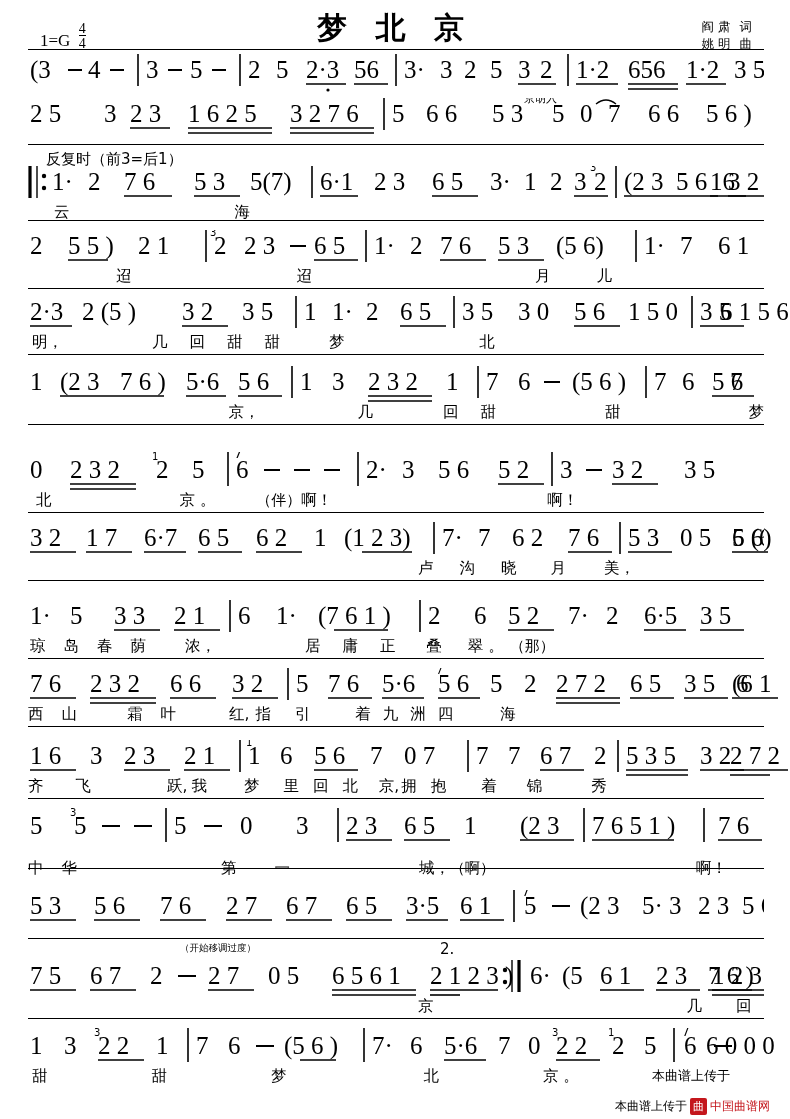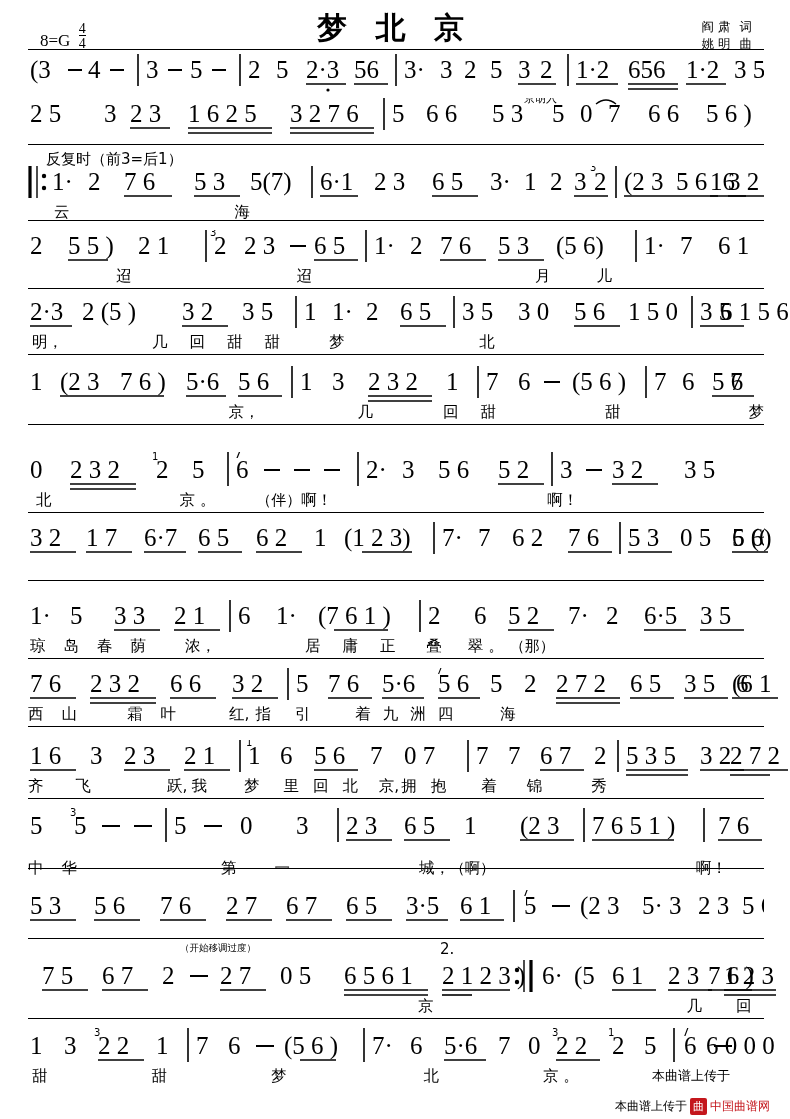--- a/index.html
+++ b/index.html
@@ -126,21 +126,21 @@
     font-size: 13px;
     font-family: "DejaVu Sans", sans-serif;
   }
 </style>
 </head>
 <body>
 
 <div id="sheet">
 
   <div class="key-sig">
-    <span>8=G</span><span class="frac"><span class="num"></span></span>
+    <span>1=G</span><span class="frac"><span class="num"></span></span>
     <span class="frac">
       <span class="num">4</span>
       <span class="den">4</span>
     </span>
   </div>
 
   <div class="title">梦 北 京</div>
 
   <div class="credits">
     <div><span>阎 肃</span><span class="gap"></span><span>词</span></div>
@@ -437,20 +437,23 @@
       <text x="652" y="24" font-size="25" font-family="Liberation Serif, serif">0 5</text>
       <text x="704" y="24" font-size="25" font-family="Liberation Serif, serif">6 (6</text>
     </svg>
   </div>
   <div class="line" style="top:522px; left:710px;">
     <svg width="80" height="42" xmlns="http://www.w3.org/2000/svg">
         <text x="22" y="24" font-size="25" font-family="Liberation Serif, serif">5 6)</text>
     <line x1="22" y1="30" x2="58" y2="30" stroke="#000" stroke-width="1.6"></line>
       </svg>
   </div>
+  <div class="lyric" style="top:558px;">
+    <span style="display:inline-block; width:390px;"></span>卢<span style="display:inline-block; width:26px;"></span>沟<span style="display:inline-block; width:26px;"></span>晓<span style="display:inline-block; width:34px;"></span>月<span style="display:inline-block; width:38px;"></span>美，
+  </div>
   <div class="hr" style="top:580px;"></div>
 
   <div class="line" style="top:600px;">
     <svg width="736" height="42" xmlns="http://www.w3.org/2000/svg">
       <text x="2" y="24" font-size="25" font-family="Liberation Serif, serif">1·</text>
       <text x="42" y="24" font-size="25" font-family="Liberation Serif, serif">5</text>
       <text x="86" y="24" font-size="25" font-family="Liberation Serif, serif">3 3</text>
       <line x1="86" y1="30" x2="132" y2="30" stroke="#000" stroke-width="1.6"></line>
       <text x="146" y="24" font-size="25" font-family="Liberation Serif, serif">2 1</text>
       <line x1="146" y1="30" x2="192" y2="30" stroke="#000" stroke-width="1.6"></line>
@@ -635,21 +638,21 @@
       <text x="614" y="24" font-size="25" font-family="Liberation Serif, serif">5· 3</text>
       <text x="670" y="24" font-size="25" font-family="Liberation Serif, serif">2 3</text>
       <text x="714" y="24" font-size="25" font-family="Liberation Serif, serif">5 6</text>
     </svg>
   </div>
   <div class="hr" style="top:938px;"></div>
 
   <div class="tiny" style="position:absolute; left:180px; top:942px;">（开始移调过度）</div>
   <div class="small" style="position:absolute; left:440px; top:940px;">2.</div>
 
-  <div class="line" style="top:960px;margin-left:12px;">
+  <div class="line" style="top:960px;">
     <svg width="736" height="42" xmlns="http://www.w3.org/2000/svg">
       <text x="2" y="24" font-size="25" font-family="Liberation Serif, serif">7 5</text>
       <line x1="2" y1="30" x2="48" y2="30" stroke="#000" stroke-width="1.6"></line>
       <text x="62" y="24" font-size="25" font-family="Liberation Serif, serif">6 7</text>
       <line x1="62" y1="30" x2="108" y2="30" stroke="#000" stroke-width="1.6"></line>
       <text x="122" y="24" font-size="25" font-family="Liberation Serif, serif">2</text>
       <line x1="150" y1="16" x2="168" y2="16" stroke="#000" stroke-width="2"></line>
       <text x="180" y="24" font-size="25" font-family="Liberation Serif, serif">2 7</text>
       <line x1="180" y1="30" x2="226" y2="30" stroke="#000" stroke-width="1.6"></line>
       <text x="240" y="24" font-size="25" font-family="Liberation Serif, serif">0 5</text>

